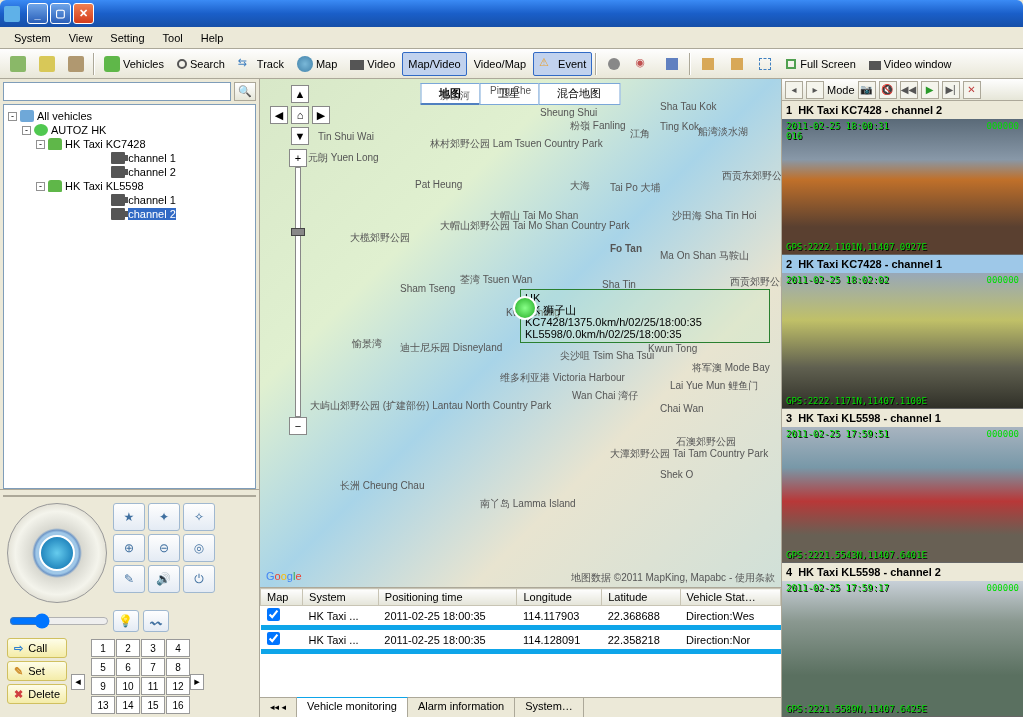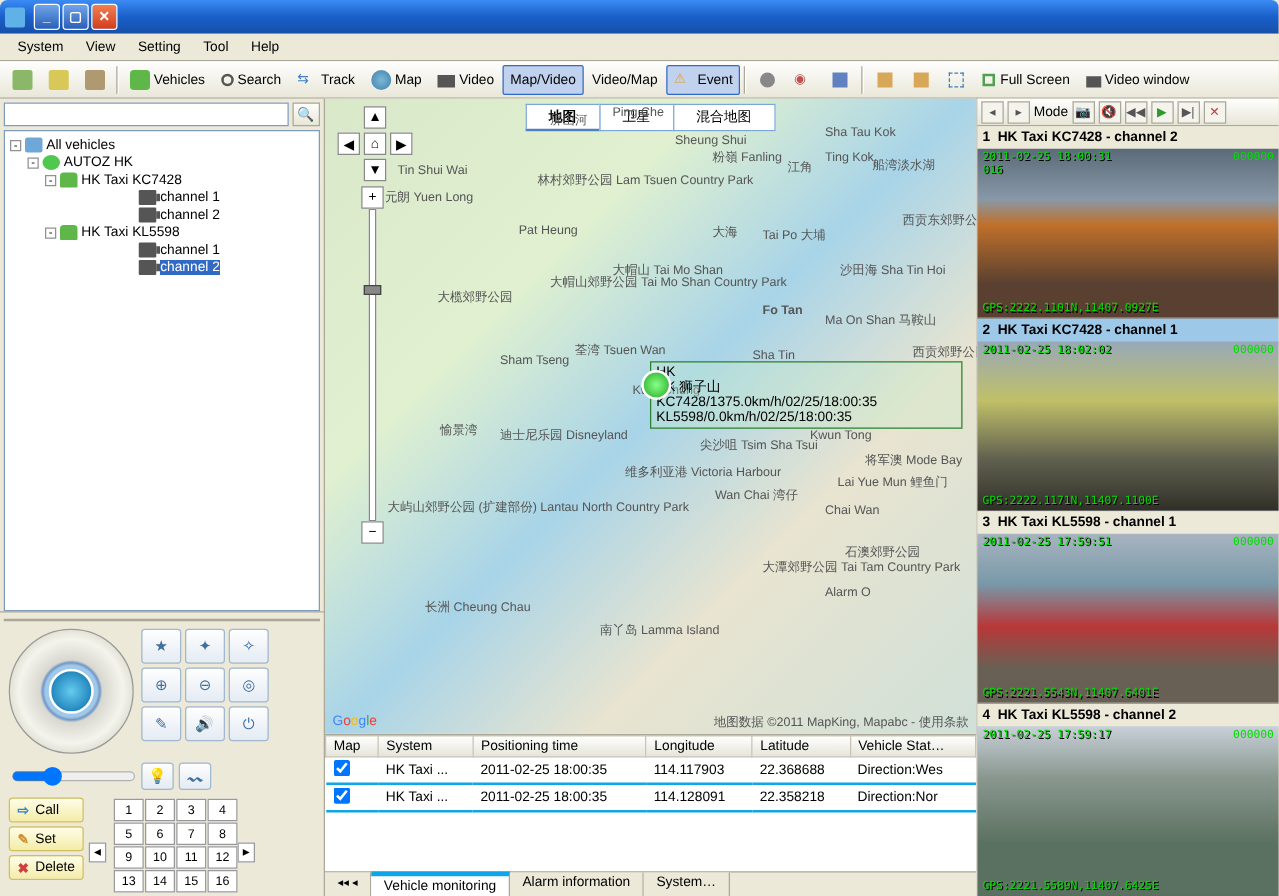--- a/index.html
+++ b/index.html
@@ -80,24 +80,24 @@
 .map-google { position:absolute; bottom:4px; left:6px; font-family:Arial; font-size:14px; }
 .map-google .g{color:#4285f4;}.map-google .o1{color:#ea4335;}.map-google .o2{color:#fbbc05;}.map-google .g2{color:#4285f4;}.map-google .l{color:#34a853;}.map-google .e{color:#ea4335;}
 .map-attrib { position:absolute; bottom:2px; right:6px; font-size:10px; color:#555;}
 .map-places span { position:absolute; font-size:10px; color:#555; white-space:nowrap; }
 .watermark { position:absolute; top:50%; left:50%; transform:translate(-55%,-50%); font-size:30px; color:rgba(60,60,60,0.35); font-family: Arial; pointer-events:none; letter-spacing:1px;}
 
 
 .data-table-wrap { height: 130px; border-top: 1px solid #aca899; background: #fff; display: flex; flex-direction: column; }
 table.grid { width: 100%; border-collapse: collapse; font-size: 11px; }
 table.grid th { background: linear-gradient(#fefefe,#e4e4d8); border: 1px solid #c8c4b4; padding: 2px 6px; text-align: left; font-weight: normal; }
-table.grid td { border-bottom: 2px solid #0ea5e9; padding: 2px 6px; }
+table.grid td { border-bottom: 5px solid #0ea5e9; padding: 2px 6px; }
 .bottom-tabs { display: flex; border-top: 1px solid #aca899; background: #ece9d8; height: 20px; }
 .btab { padding: 2px 10px; border-right: 1px solid #aca899; cursor: pointer; background: #ece9d8; }
-.btab.active { background: #fff; border-top: 4px solid #0ea5e9; margin-top: -1px; }
+.btab.active { background: #fff; border-top: 1px solid #0ea5e9; margin-top: -1px; }
 .btab .arr{font-size:9px;}
 
 
 .vid-toolbar { height: 22px; background: linear-gradient(#fefefe,#e6e6d8); border-bottom: 1px solid #aca899; display: flex; align-items: center; padding: 0 3px; gap: 3px; }
 .vid-toolbar .vb { width: 18px; height: 18px; border: 1px solid #aca899; background: #f4f4ec; cursor: pointer; display:flex;align-items:center;justify-content:center; font-size:10px; color:#555;}
 .video-cell { flex: 1; border-bottom: 1px solid #666; display: flex; flex-direction: column; min-height: 0; }
 .vid-title { height: 18px; background: #ece9d8; display: flex; align-items: center; padding: 0 4px; font-weight: bold; }
 .vid-title.hl { background: #9ec8e8; }
 .vid-title .num { margin-right: 6px; }
 .vid-content { flex: 1; position: relative; overflow: hidden; }
@@ -366,21 +366,21 @@
         <span style="top:292px;left:240px;">维多利亚港 Victoria Harbour</span>
         <span style="top:270px;left:300px;">尖沙咀 Tsim Sha Tsui</span>
         <span style="top:264px;left:388px;">Kwun Tong</span>
         <span style="top:300px;left:410px;">Lai Yue Mun 鲤鱼门</span>
         <span style="top:282px;left:432px;">将军澳 Mode Bay</span>
         <span style="top:320px;left:50px;">大屿山郊野公园 (扩建部份) Lantau North Country Park</span>
         <span style="top:310px;left:312px;">Wan Chai 湾仔</span>
         <span style="top:400px;left:80px;">长洲 Cheung Chau</span>
         <span style="top:418px;left:220px;">南丫岛 Lamma Island</span>
         <span style="top:324px;left:400px;">Chai Wan</span>
-        <span style="top:390px;left:400px;">Alarm O</span>
+        <span style="top:390px;left:400px;">Shek O</span>
         <span style="top:356px;left:416px;">石澳郊野公园</span>
         <span style="top:368px;left:350px;">大潭郊野公园 Tai Tam Country Park</span>
         <span style="top:90px;left:462px;">西贡东郊野公园 Sai Kung</span>
         <span style="top:22px;left:400px;">Sha Tau Kok</span>
         <span style="top:100px;left:310px;">大海</span>
         <span style="top:130px;left:412px;">沙田海 Sha Tin Hoi</span>
       </div>
       <div class="map-marker-box">
         <div class="m-icon"></div>
         <div>HK</div>

